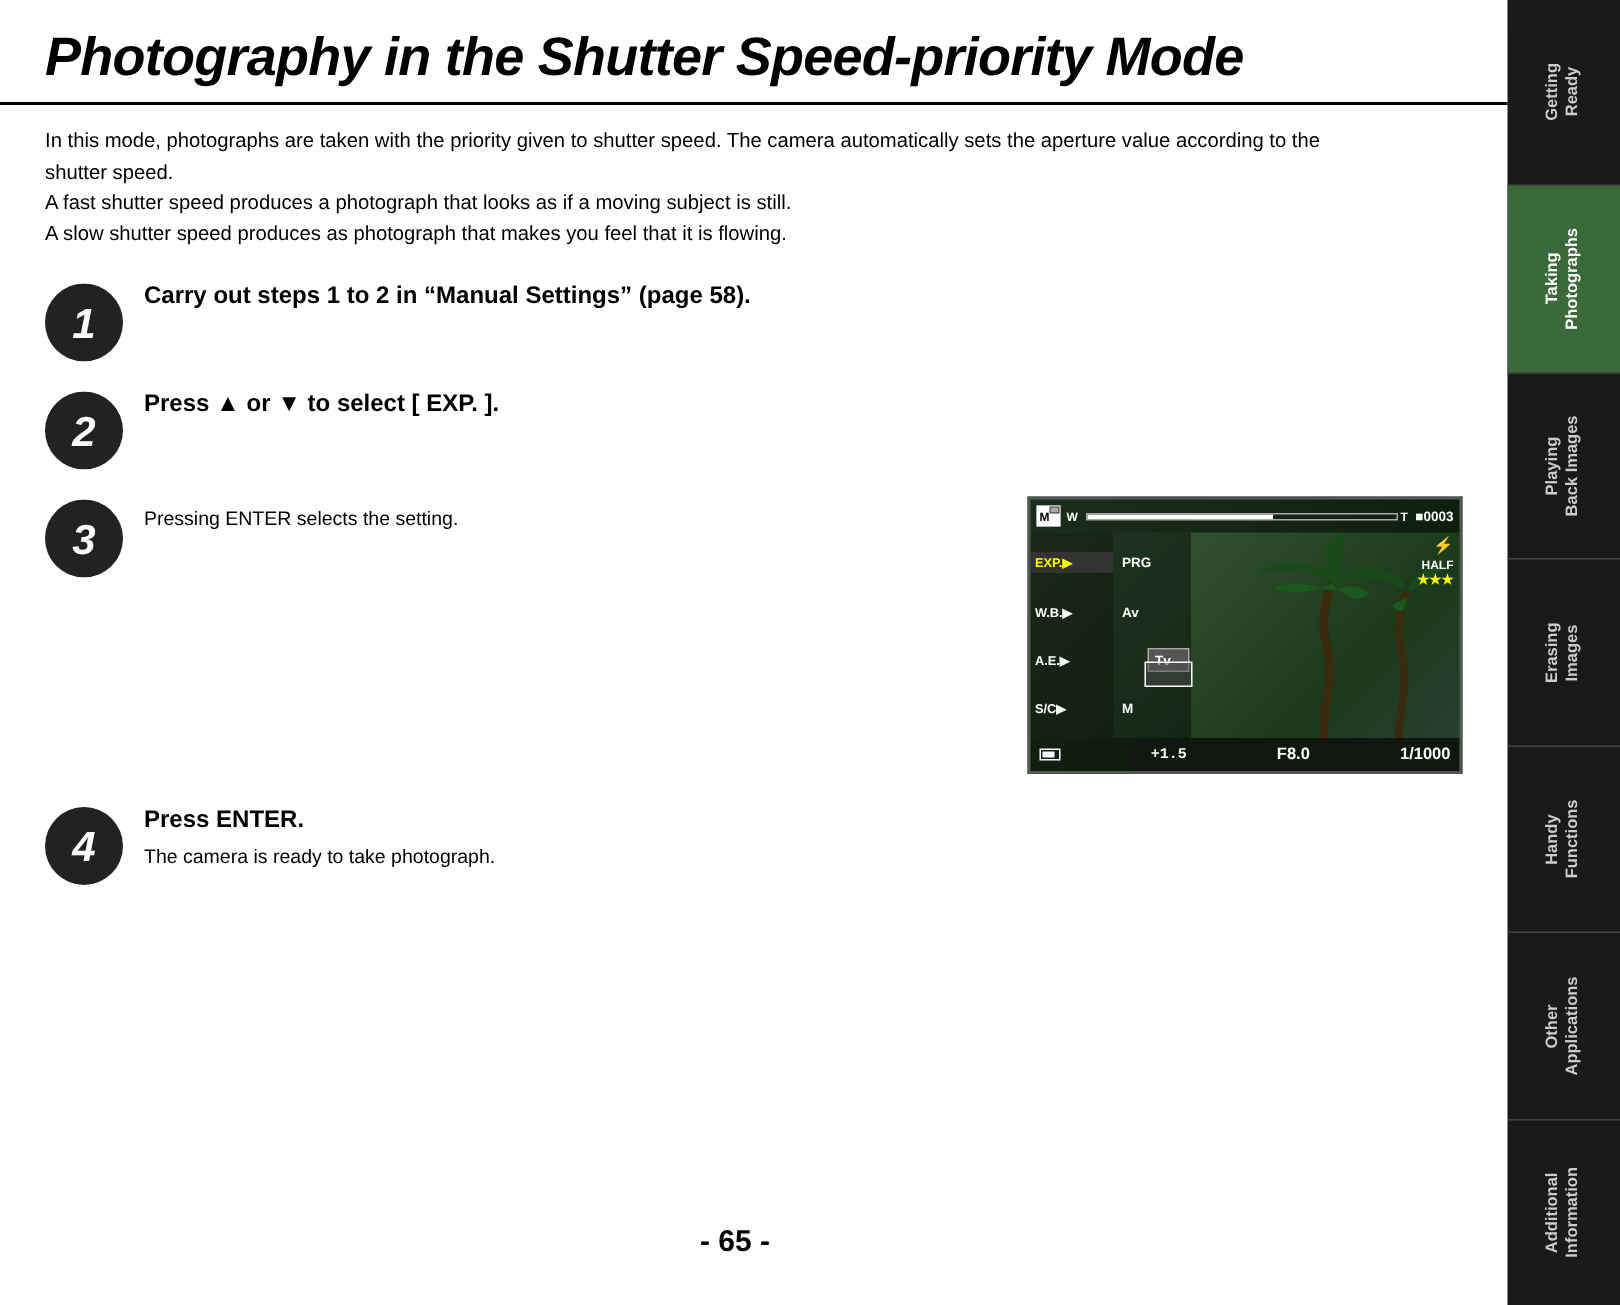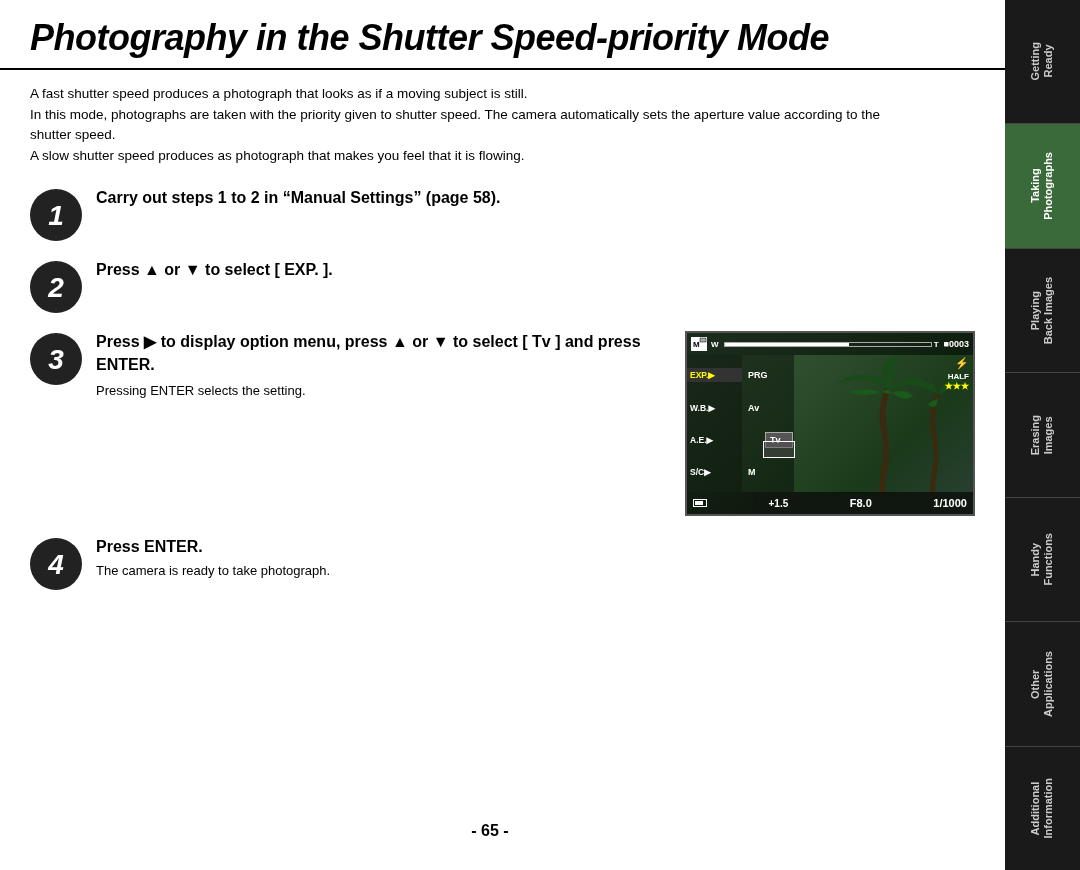--- a/index.html
+++ b/index.html
@@ -285,21 +285,21 @@
       background: #3a6a3a;
     }
 
     .sidebar-tab.active .sidebar-tab-label {
       color: #fff;
     }
 
     
     .page-number {
       text-align: center;
-      font-size: 16px;
+      font-size: 20px;
       font-weight: bold;
       color: #000;
       padding: 20px 0 10px 0;
       position: absolute;
       bottom: 20px;
       left: 0;
       width: 980px;
     }
 
     
@@ -341,22 +341,22 @@
 <div class="bg-texture"></div>
 
 <div class="page-container">
 
   <div class="title-area">
     <h1 class="page-title">Photography in the Shutter Speed-priority Mode</h1>
   </div>
   <div class="title-divider"></div>
 
   <div class="intro-text">
+    <p>In this mode, photographs are taken with the priority given to shutter speed. The camera automatically sets the aperture value according to the shutter speed.</p>
     <p>A fast shutter speed produces a photograph that looks as if a moving subject is still.</p>
-    <p>In this mode, photographs are taken with the priority given to shutter speed. The camera automatically sets the aperture value according to the shutter speed.</p>
     <p>A slow shutter speed produces as photograph that makes you feel that it is flowing.</p>
   </div>
 
   <div class="steps-area">
 
     <div class="step">
       <div class="step-number">
         <svg viewBox="0 0 52 52" xmlns="http://www.w3.org/2000/svg">
           <ellipse cx="26" cy="26" rx="26" ry="26" fill="#222"></ellipse>
           <text x="26" y="36" text-anchor="middle" font-size="28" font-weight="900" font-style="italic" fill="white" font-family="Arial">1</text>
@@ -381,21 +381,20 @@
 
     <div class="step3-row">
       <div class="step" style="margin-bottom:0; flex:1;">
         <div class="step-number">
           <svg viewBox="0 0 52 52" xmlns="http://www.w3.org/2000/svg">
             <ellipse cx="26" cy="26" rx="26" ry="26" fill="#222"></ellipse>
             <text x="26" y="36" text-anchor="middle" font-size="28" font-weight="900" font-style="italic" fill="white" font-family="Arial">3</text>
           </svg>
         </div>
         <div class="step-content">
-          <div class="step-title">Press ▶ to display option menu, press ▲ or ▼ to select  [ Tv ] and press ENTER.</div>
           <div class="pressing-enter-note">Pressing ENTER selects the setting.</div>
         </div>
       </div>
 
       <div class="camera-screen">
         <div class="lcd-screen">
 
           <svg class="palm-svg" viewBox="0 0 220 170" xmlns="http://www.w3.org/2000/svg">
 
             <rect x="0" y="0" width="220" height="170" fill="transparent"></rect>
@@ -452,21 +451,21 @@
           </div>
 
           <div class="tv-box"></div>
 
           <div class="lcd-bottom-bar">
             <div style="display:flex;align-items:center;gap:2px;">
               <div class="lcd-battery-icon">
                 <div class="lcd-battery-fill"></div>
               </div>
             </div>
-            <span style="font-size:10px;">+1.5</span>
+            <span style="font-size:10px;font-family:Liberation Mono, monospace;">+1.5</span>
             <span style="font-size:11px; font-weight:bold;">F8.0</span>
             <span style="font-size:11px; font-weight:bold;">1/1000</span>
           </div>
         </div>
       </div>
     </div>
 
     <div class="step" style="margin-top: 20px;">
       <div class="step-number">
         <svg viewBox="0 0 52 52" xmlns="http://www.w3.org/2000/svg">

